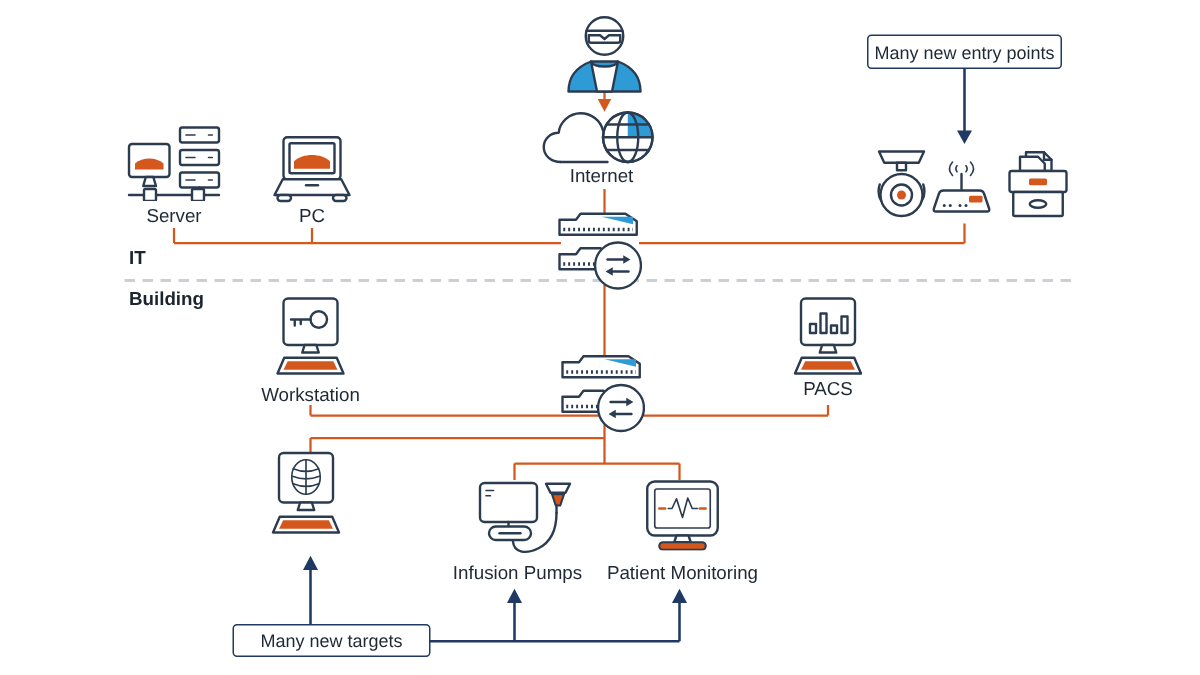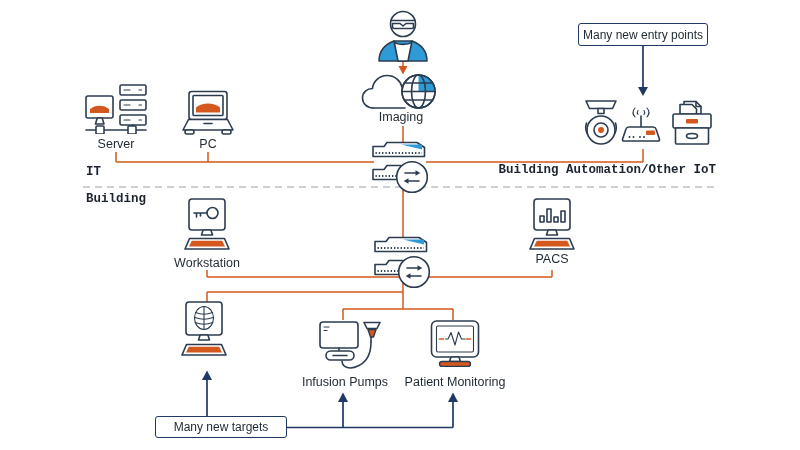--- a/index.html
+++ b/index.html
@@ -8,21 +8,21 @@
   }
   html,body{margin:0;padding:0;background:#fff;}
   .stage{position:relative;width:800px;height:450px;background:#fff;overflow:hidden;
          font-family:"Liberation Sans","DejaVu Sans",sans-serif;}
   .lines{position:absolute;left:0;top:0;width:800px;height:450px;}
   .icon{position:absolute;}
   .icon svg{display:block;width:100%;height:100%;}
   .node-label{position:absolute;transform:translateX(-50%);font-size:12.5px;line-height:14px;
               color:var(--c-text);white-space:nowrap;}
   .zone-label{position:absolute;font-size:12.5px;line-height:15px;font-weight:700;
-              color:#1C2430;white-space:nowrap;font-family:Liberation Mono, monospace;}
+              color:#1C2430;white-space:nowrap;}
   .callout{position:absolute;box-sizing:border-box;border:1.5px solid var(--c-callout);
            border-radius:3px;background:#fff;display:flex;align-items:center;justify-content:center;
            font-size:12px;color:var(--c-text);white-space:nowrap;}
   
   .sk{fill:none;stroke:var(--c-navy);stroke-width:1.6;stroke-linecap:round;stroke-linejoin:round;}
   .skt{fill:none;stroke:var(--c-navy);stroke-width:1.1;stroke-linecap:round;stroke-linejoin:round;}
   .skw{fill:#fff;stroke:var(--c-navy);stroke-width:1.6;stroke-linejoin:round;}
   .skd{fill:none;stroke:var(--c-navy);stroke-width:2.2;stroke-dasharray:1.3 2;}
   .fo{fill:var(--c-orange);stroke:none;}
   .fb{fill:var(--c-blue);stroke:none;}
@@ -232,28 +232,27 @@
     <svg viewBox="0 0 52 47">
       <rect class="skw" x="2.5" y="1" width="47" height="36" rx="5"></rect>
       <rect class="skt" x="7.5" y="6" width="37" height="26" rx="1.5"></rect>
       <path class="so" d="M10.5,19 h4 M37.5,19 h4"></path>
       <path class="skt" d="M16.5,19 h2.5 l3,-6.5 l4,12.5 l3.5,-13 l3,7 h3.5"></path>
       <path class="skw" d="M22,37 h8 l1.5,4.5 h-11 Z"></path>
       <rect class="fok" x="10.5" y="41.5" width="31" height="5" rx="2.5"></rect>
     </svg>
   </div>
 
-  <div class="node-label" style="left:401px;top:110px">Imaging</div>
+  <div class="node-label" style="left:401px;top:110px">Internet</div>
   <div class="node-label" style="left:116px;top:137px">Server</div>
   <div class="node-label" style="left:208px;top:137px">PC</div>
   <div class="node-label" style="left:207px;top:256px">Workstation</div>
   <div class="node-label" style="left:552px;top:252px">PACS</div>
   <div class="node-label" style="left:345px;top:375px">Infusion Pumps</div>
   <div class="node-label" style="left:455px;top:375px">Patient Monitoring</div>
 
   <div class="zone-label" style="left:86px;top:165px">IT</div>
   <div class="zone-label" style="left:86px;top:192px">Building</div>
-  <div class="zone-label" style="left:436px;top:163px;width:280px;text-align:right">Building Automation/Other IoT</div>
 
   <div class="callout" style="left:578px;top:23px;width:130px;height:23px">Many new entry points</div>
   <div class="callout" style="left:155px;top:416px;width:132px;height:22px">Many new targets</div>
 
 </div>
 
 </body></html>

